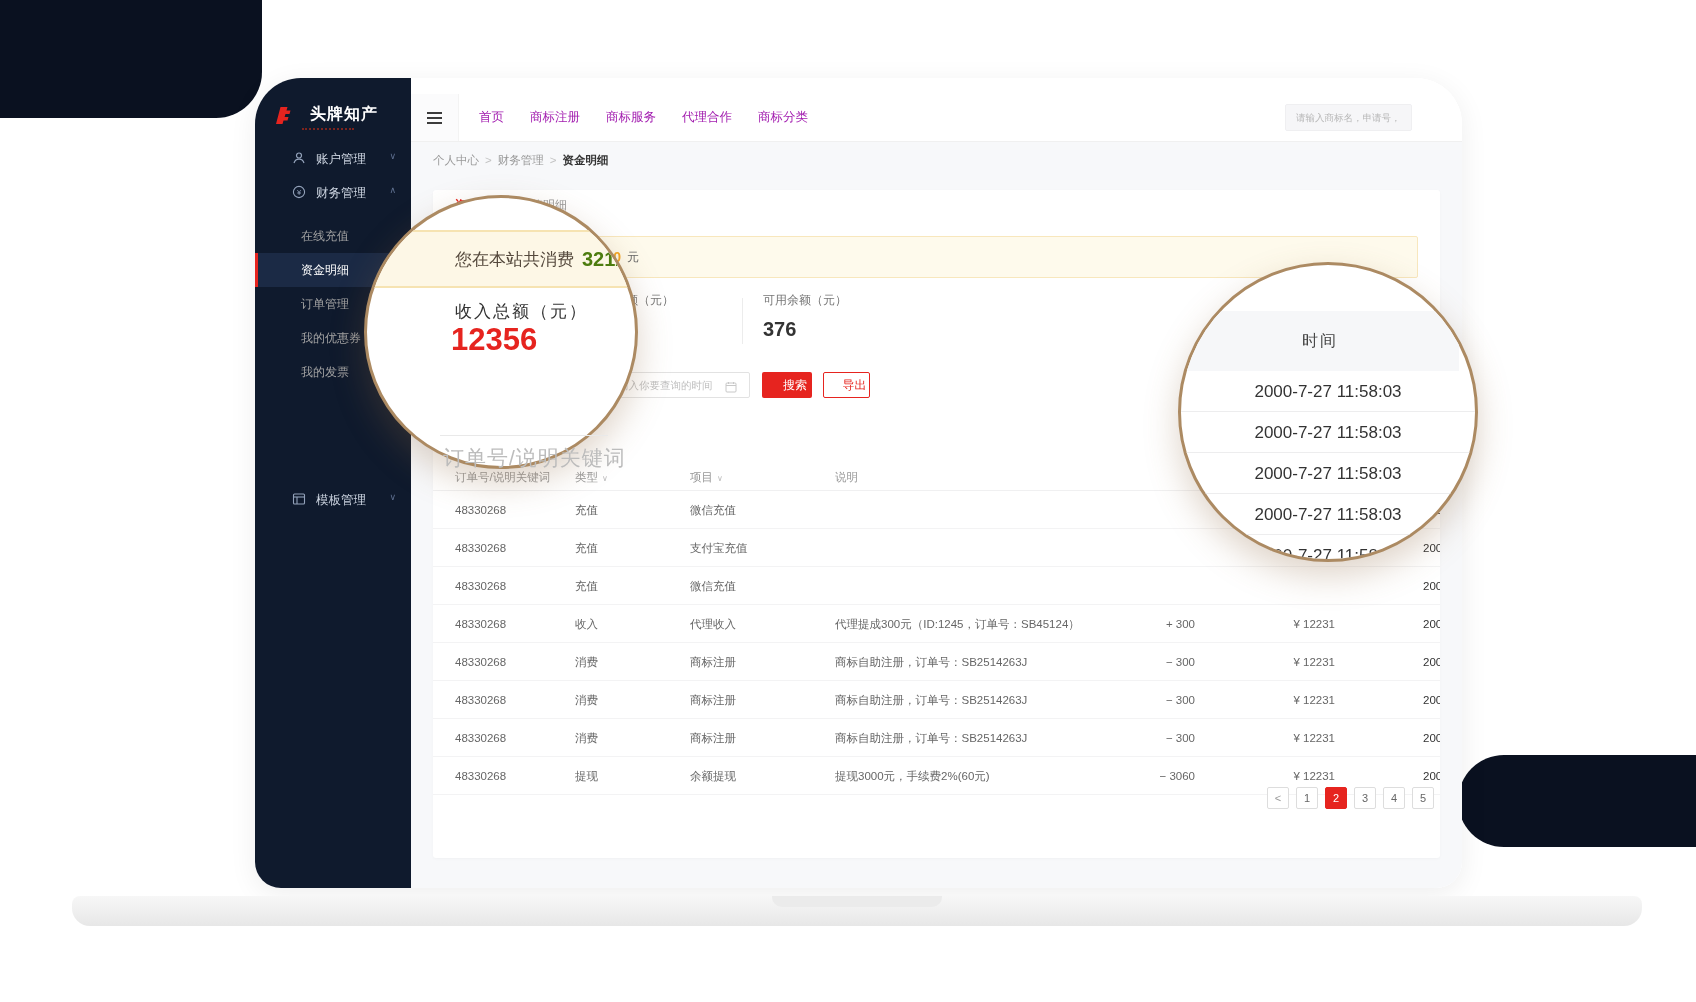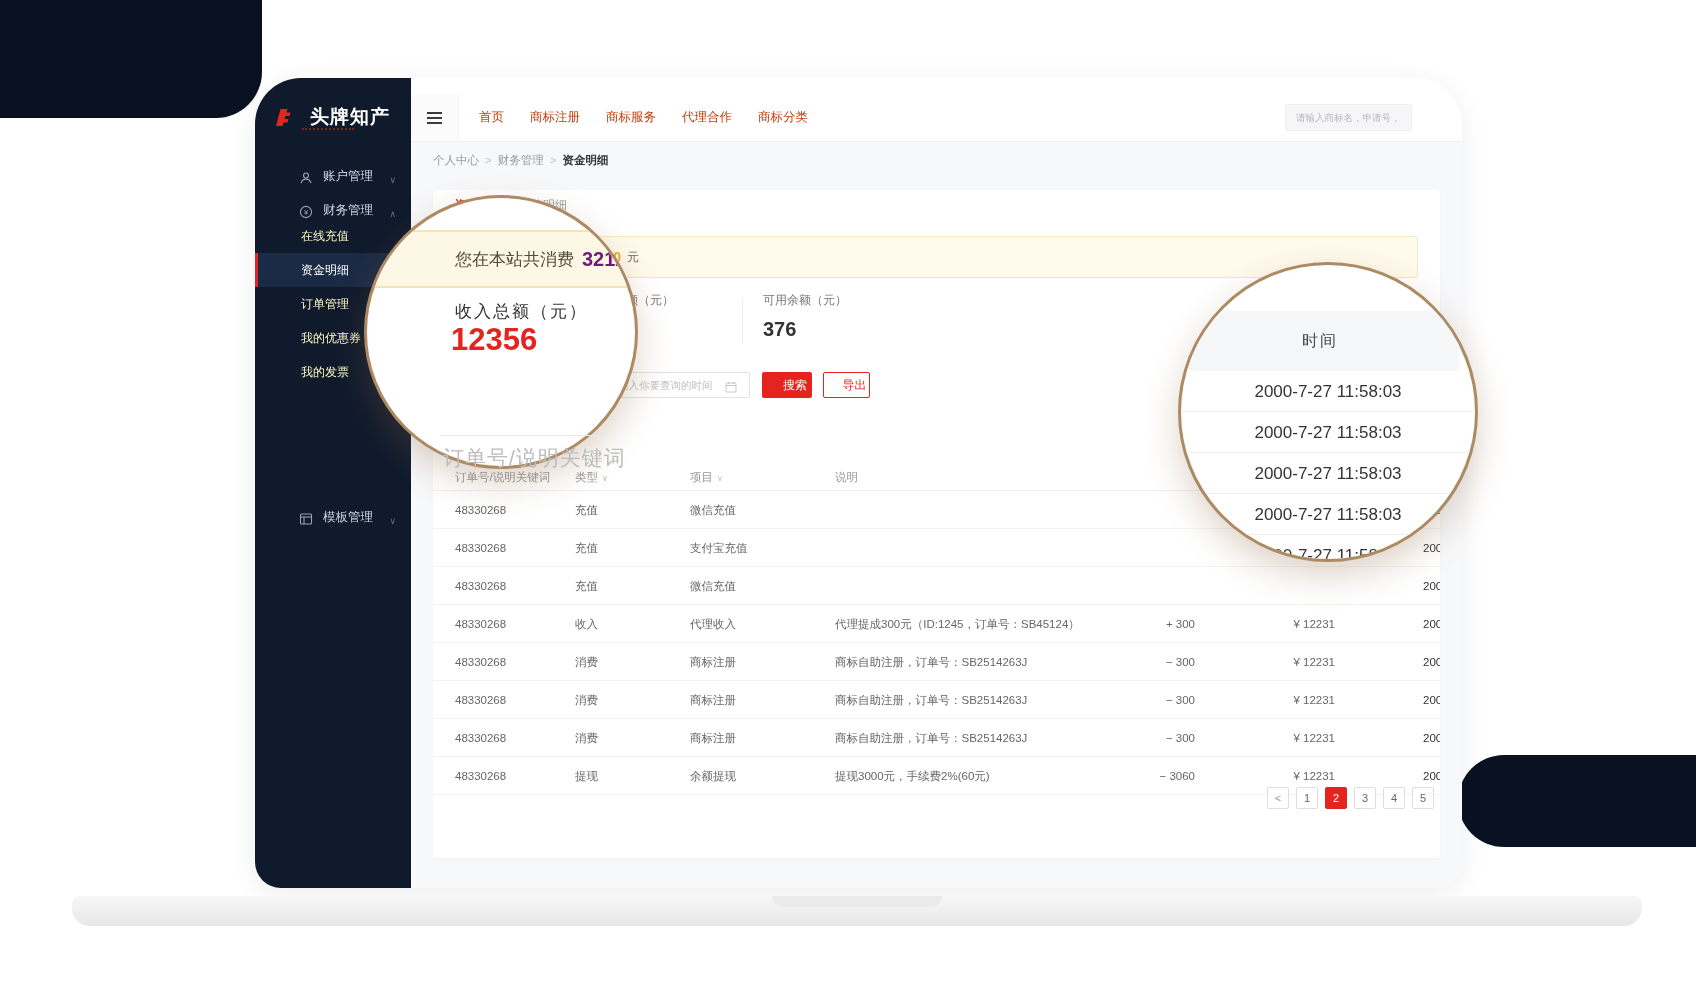--- a/index.html
+++ b/index.html
@@ -12,37 +12,37 @@
   .corner-br { position:absolute; left:1458px; top:755px; width:238px; height:92px; background:#0a1120; border-radius:46px 0 0 46px; z-index:0; }
 
   
   .laptop { position:absolute; left:255px; top:78px; width:1207px; height:810px; background:#fff; border-radius:46px 46px 26px 26px; overflow:hidden; display:flex; z-index:2; box-shadow:0 6px 28px rgba(0,0,0,.07); }
   .laptop-base { position:absolute; left:72px; top:896px; width:1570px; height:30px; background:linear-gradient(#f7f7f7,#e7e7e7); border-radius:8px 8px 18px 18px; z-index:2; }
   .base-notch { position:absolute; left:50%; top:0; transform:translateX(-50%); width:170px; height:11px; background:#ebebeb; border-radius:0 0 10px 10px; }
 
   
   .sidebar { width:156px; background:#0f1a2d; position:relative; flex-shrink:0; }
   .logo { position:absolute; left:18px; top:26px; display:flex; align-items:center; gap:7px; }
-  .logo-text { color:#fff; font-size:19px; font-weight:bold; letter-spacing:1px; }
+  .logo-text { color:#fff; font-size:16px; font-weight:bold; letter-spacing:1px; }
   .logo-sub { position:absolute; left:47px; top:50px; width:52px; border-bottom:2px dotted #7c241e; }
   .side-menu { position:absolute; left:0; top:73px; right:0; }
-  .side-group { position:relative; height:34px; display:flex; align-items:flex-end; padding-left:22px; color:#ccd4e0; font-size:12.5px; cursor:pointer;margin-left:22px; }
+  .side-group { position:relative; height:34px; display:flex; align-items:flex-start; padding-left:37px; color:#ccd4e0; font-size:12.5px; cursor:pointer; }
   .side-group.gap-top { margin-top:103px; }
   .side-icon { width:14px; height:14px; margin-right:10px; display:inline-flex; }
   .chev { position:absolute; right:15px; font-size:9px; color:#5f7090; }
-  .side-child { position:relative; height:34px; display:flex; align-items:center; padding-left:46px; color:#fef9c3; font-size:12px; cursor:pointer; }
+  .side-child { position:relative; height:34px; display:flex; align-items:center; padding-left:46px; color:#a3a3a3; font-size:12px; cursor:pointer; }
   .side-child.active { background:#1b2a45; color:#fff; border-left:3px solid #e6241f; padding-left:43px; }
 
   
   .main { flex:1; display:flex; flex-direction:column; background:#fff; min-width:0; }
   .topbar { position:relative; height:64px; background:#fff; border-bottom:1px solid #f0f0f0; flex-shrink:0; }
   .topbar-inner { position:absolute; left:0; right:0; bottom:0; height:47px; display:flex; align-items:center; }
   .hamburger-tile { width:48px; height:100%; display:flex; flex-direction:column; align-items:center; justify-content:center; gap:3px; background:#fbfbfc; border-right:1px solid #f3f3f3; cursor:pointer; }
   .hamburger-tile i { width:15px; height:2px; background:#3c3c3c; }
-  .nav { display:flex; gap:26px; margin-left:20px; font-size:12.5px; color:#c2410c; }
+  .nav { display:flex; gap:26px; margin-left:20px; font-size:12.5px; color:#a21caf; }
   .nav-item { cursor:pointer; white-space:nowrap; }
   .top-search { position:absolute; right:50px; bottom:10px; width:127px; height:27px; background:#f6f6f8; border:1px solid #efeff1; border-radius:2px; font-size:9.5px; color:#999; padding:0 10px; outline:none; font-family:inherit; }
   .top-search::placeholder { color:#b8b8b8; }
   .breadcrumb { height:36px; background:#f7f8fa; display:flex; align-items:center; padding-left:22px; font-size:11.5px; color:#999; gap:6px; flex-shrink:0; }
   .breadcrumb .sep { color:#c2c2c2; }
   .breadcrumb .current { color:#333; font-weight:bold; }
   .content { position:relative; flex:1; background:#f7f8fa; }
 
   
   .card { position:absolute; left:22px; top:12px; width:1007px; height:668px; background:#fff; border-radius:3px; box-shadow:0 1px 3px rgba(0,0,0,.03); overflow:hidden; }
@@ -80,21 +80,21 @@
   .pagination { position:absolute; left:834px; top:597px; display:flex; gap:7px; }
   .page-btn { width:22px; height:22px; border:1px solid #ddd; border-radius:2px; font-size:11px; color:#666; display:flex; align-items:center; justify-content:center; background:#fff; cursor:pointer; }
   .page-btn.prev { color:#999; }
   .page-btn.active { background:#e6241f; border-color:#e6241f; color:#fff; }
 
   
   .lens { position:absolute; border-radius:50%; background:#fff; border:3px solid #ac8a62; box-shadow:0 14px 34px rgba(140,100,60,.28); overflow:hidden; z-index:5; }
   .lens-left { left:364px; top:195px; width:274px; height:274px; }
   .lens-right { left:1178px; top:262px; width:300px; height:300px; }
   .lens-banner { position:absolute; left:0; right:0; top:32px; height:58px; background:#fdf7e6; border-top:2px solid #f6e3b2; border-bottom:2px solid #f6e3b2; display:flex; align-items:center; padding-left:88px; font-size:17px; color:#55493d; white-space:nowrap; }
-  .lens-banner-amount { font-size:20px; font-weight:bold; color:#701a75; margin:12px 8px; }
+  .lens-banner-amount { font-size:20px; font-weight:bold; color:#4d7c0f; margin:12px 8px; }
   .lens-stat-label { position:absolute; left:88px; top:102px; font-size:17px; color:#333; letter-spacing:2px; }
   .lens-stat-value { position:absolute; left:84px; top:124px; font-size:31px; font-weight:bold; color:#e6241f; }
   .lens-time-head { position:absolute; left:0; right:16px; top:46px; height:60px; background:#f6f7f9; display:flex; align-items:center; justify-content:center; font-size:16px; color:#444; letter-spacing:2px; }
   .lens-times { position:absolute; left:0; right:0; top:106px; }
   .lens-time-row { height:41px; line-height:41px; text-align:center; font-size:17px; color:#333; border-bottom:1px solid #ededee; }
   .mag-header-line { position:absolute; left:440px; top:435px; width:168px; height:1px; background:#e9e9e9; z-index:6; }
   .mag-header-text { position:absolute; left:443px; top:444px; font-size:21px; color:#bcbcbc; letter-spacing:1px; z-index:6; white-space:nowrap; }
 
   
   .callout { position:absolute; background:#b28a68; color:#fff; border-radius:10px; z-index:7; white-space:pre-line; box-shadow:0 10px 24px rgba(120,80,40,.25); letter-spacing:1px; }

